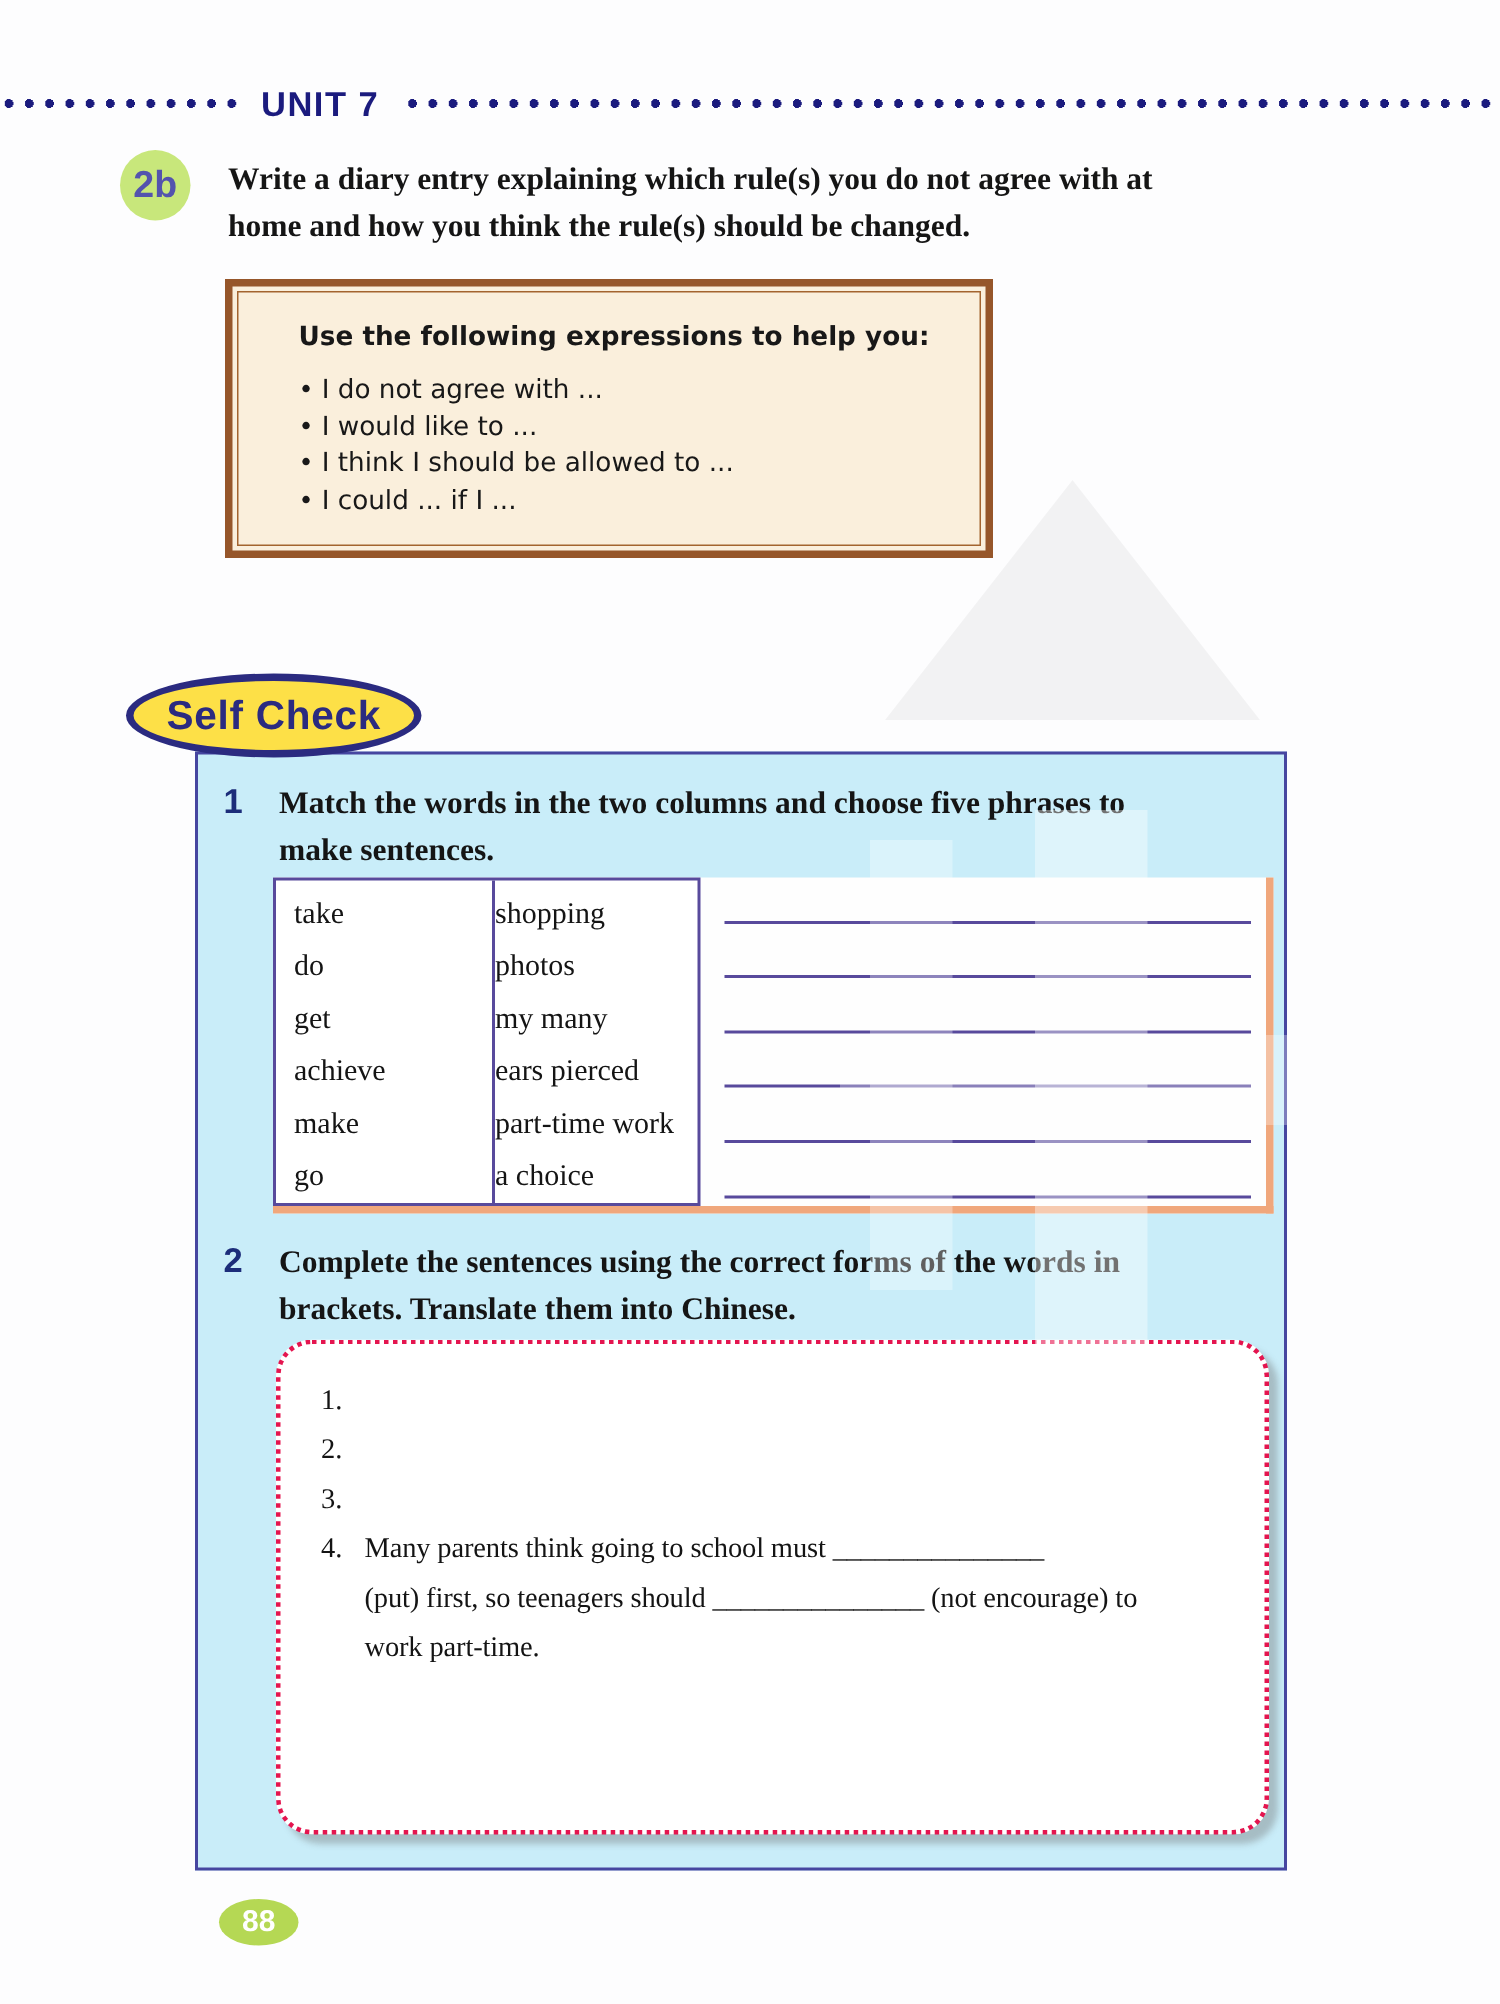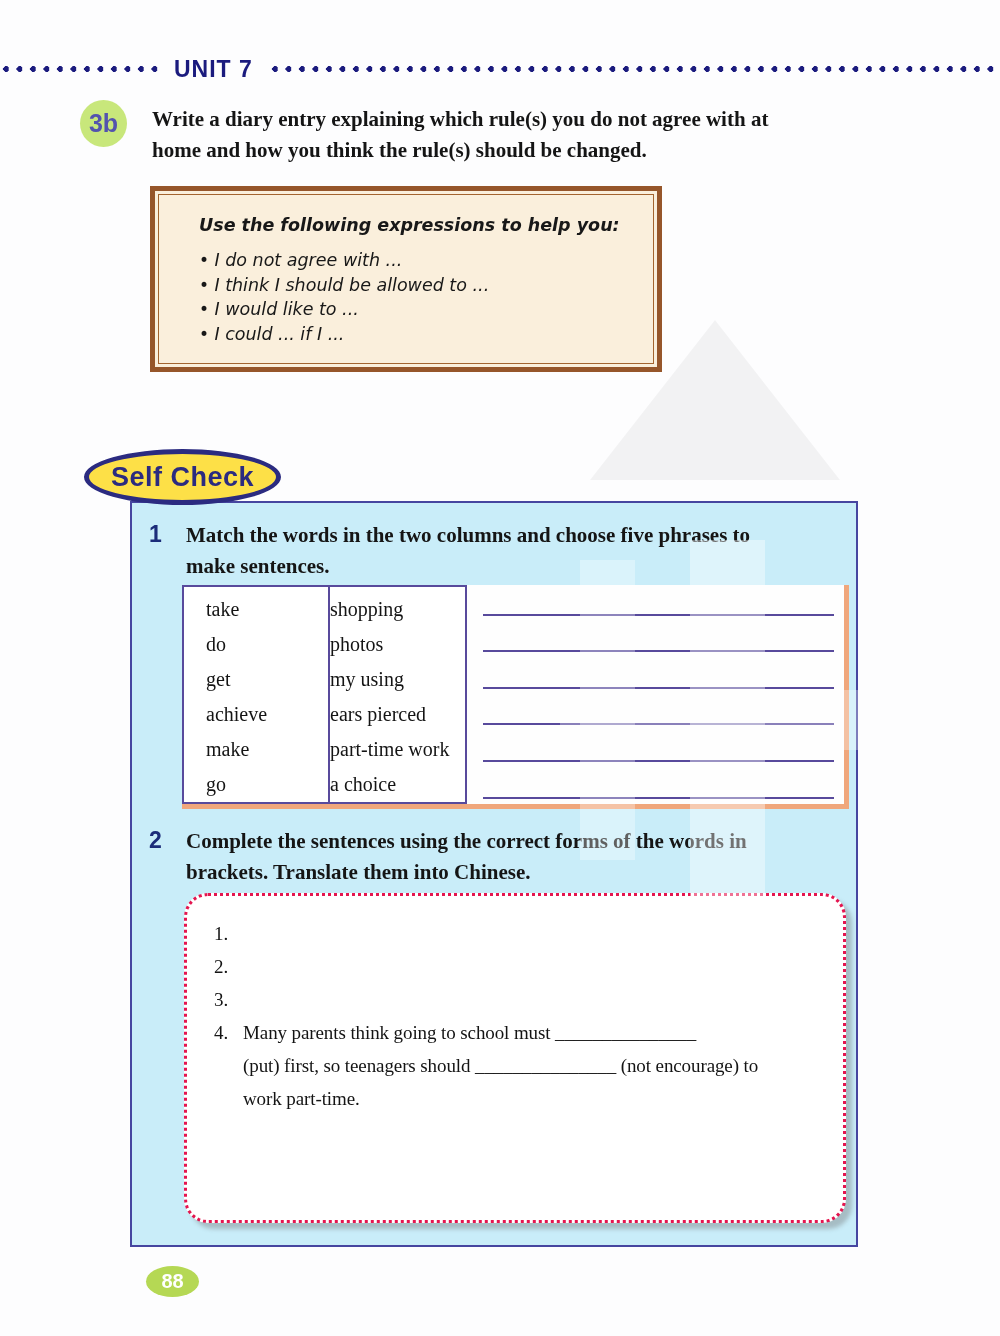--- a/index.html
+++ b/index.html
@@ -26,21 +26,21 @@
     border-radius:50%; background:#c8e77b; color:#5353ae;
     font-family:"Liberation Sans", sans-serif; font-weight:bold; font-size:25px;
     display:flex; align-items:center; justify-content:center; }
   .instr { font-weight:bold; font-size:21px; line-height:31px; color:#151515; }
   .instr > div { white-space:nowrap; }
   .instr-3b { position:absolute; left:152px; top:104px; }
 
   .expr-box { position:absolute; left:150px; top:186px; width:512px; height:186px;
     background:#faefdc; border:5px solid #96562a; }
   .expr-inner { position:absolute; inset:3px; border:1px solid #a3642f;
-    padding:20px 17px 0 40px;font-style:italic; }
+    padding:20px 17px 0 40px; }
   .expr-title { font-family:"DejaVu Sans", sans-serif; font-weight:bold;
     font-size:17.5px; color:#181818; margin-bottom:13px; }
   .expr-list .expr-item { font-family:"DejaVu Sans", sans-serif; font-size:17.5px;
     line-height:24.5px; color:#181818; white-space:nowrap; }
   .expr-list .expr-item::before { content:"•  "; font-size:17px; }
 
   
   .selfcheck-badge { position:absolute; left:84px; top:449px; width:197px; height:56px;
     background:#fde047; border:5px solid #2b2b80; border-radius:50%;
     display:flex; align-items:center; justify-content:center;
@@ -57,21 +57,21 @@
   .ex-instr { position:absolute; left:54px; }
   .ex1-instr { top:17px; }
   .ex2-instr { top:323px; }
 
   
   .match-card { position:absolute; left:50px; top:82px; width:667px; height:224px;
     background:#fefefe; border-right:5px solid #f0a77c; border-bottom:5px solid #f0a77c; }
   .match-table { position:absolute; left:0; top:0; width:285px; height:219px;
     border:2px solid #584a9c; background:#fff; display:flex; }
   .match-col { padding-top:5px; }
-  .col-left { width:146px; border-right:2px solid #584a9c; padding-left:22px; }
+  .col-left { width:146px; border-right:2px solid #584a9c; padding-left:12px; }
   .col-right { flex:1; }
   .match-cell { font-size:20px; height:35px; line-height:35px; color:#141414;
     white-space:nowrap; }
   .answer-lines { position:absolute; left:301px; top:-6px; right:10px; }
   .ans-line { height:36.6px; border-bottom:2px solid #584a9c; }
 
   
   .dotted-box { position:absolute; left:52px; top:390px; width:662px; height:330px;
     background:#ffffff; border:3px dotted #e4154f; border-radius:24px;
     box-shadow:6px 6px 4px rgba(110,110,110,0.38);
@@ -99,33 +99,33 @@
 <body>
 
 <div class="page">
 
   <div class="unit-header">
     <div class="dots dots-left"></div>
     <div class="unit-title">UNIT 7</div>
     <div class="dots dots-right"></div>
   </div>
 
-  <div class="badge-3b">3b</div>
+  <div class="badge-3b">2b</div>
   <div class="instr instr-3b">
       <div>Write a diary entry explaining which rule(s) you do not agree with at</div>
       <div>home and how you think the rule(s) should be changed.</div>
     </div>
 
   <div class="expr-box">
     <div class="expr-inner">
       <div class="expr-title">Use the following expressions to help you:</div>
       <div class="expr-list">
           <div class="expr-item">I do not agree with ...</div>
+          <div class="expr-item">I would like to ...</div>
           <div class="expr-item">I think I should be allowed to ...</div>
-          <div class="expr-item">I would like to ...</div>
           <div class="expr-item">I could ... if I ...</div>
         </div>
     </div>
   </div>
 
   <div class="selfcheck-badge">Self Check</div>
 
   <div class="panel">
 
     <div class="ex-num ex1-num">1</div>
@@ -140,21 +140,21 @@
             <div class="match-cell">take</div>
             <div class="match-cell">do</div>
             <div class="match-cell">get</div>
             <div class="match-cell">achieve</div>
             <div class="match-cell">make</div>
             <div class="match-cell">go</div>
           </div>
         <div class="match-col col-right">
             <div class="match-cell">shopping</div>
             <div class="match-cell">photos</div>
-            <div class="match-cell">my using</div>
+            <div class="match-cell">my many</div>
             <div class="match-cell">ears pierced</div>
             <div class="match-cell">part-time work</div>
             <div class="match-cell">a choice</div>
           </div>
       </div>
       <div class="answer-lines">
           <div class="ans-line"></div>
           <div class="ans-line"></div>
           <div class="ans-line"></div>
           <div class="ans-line"></div>

